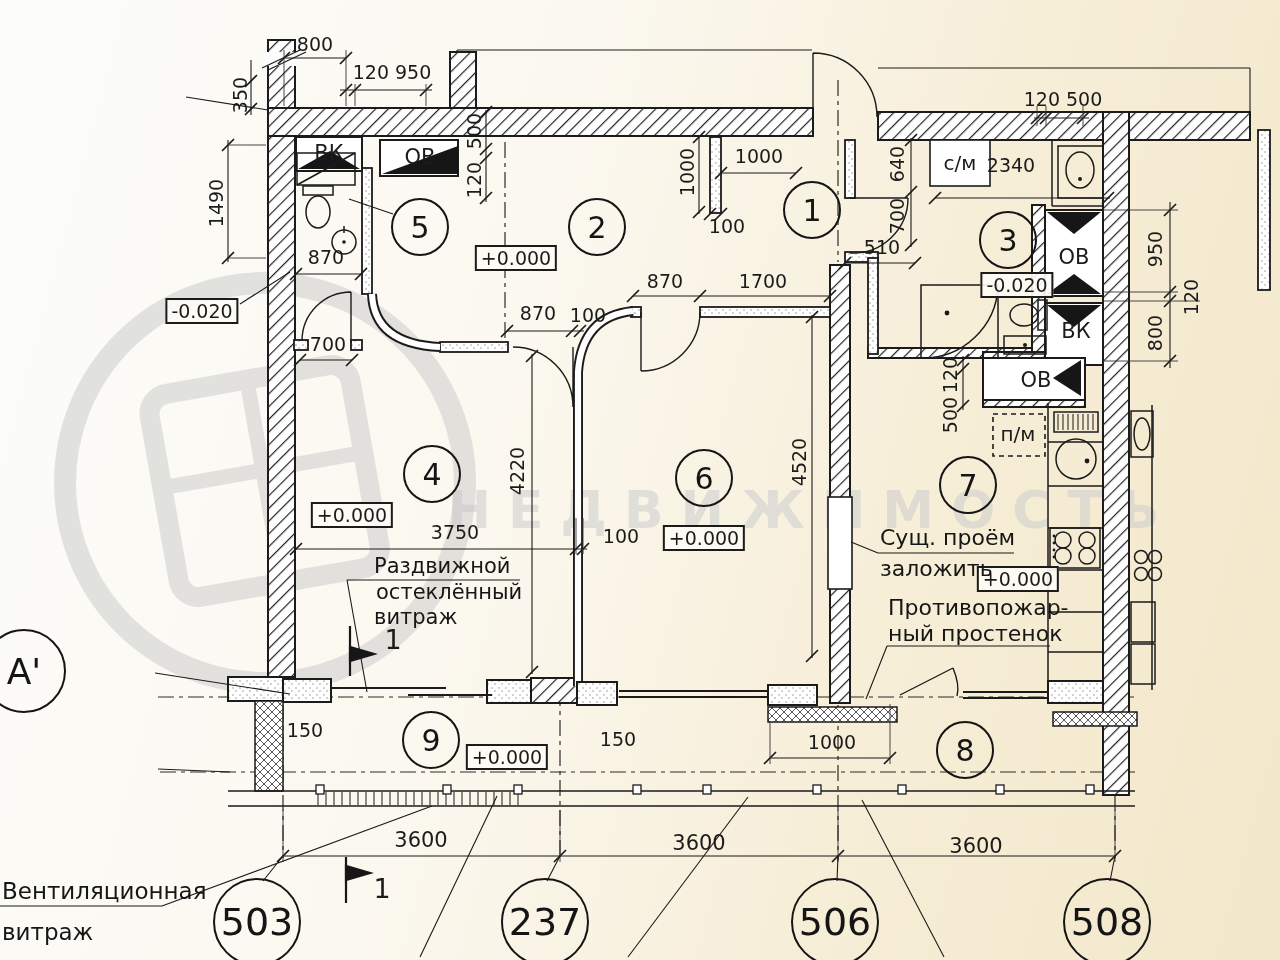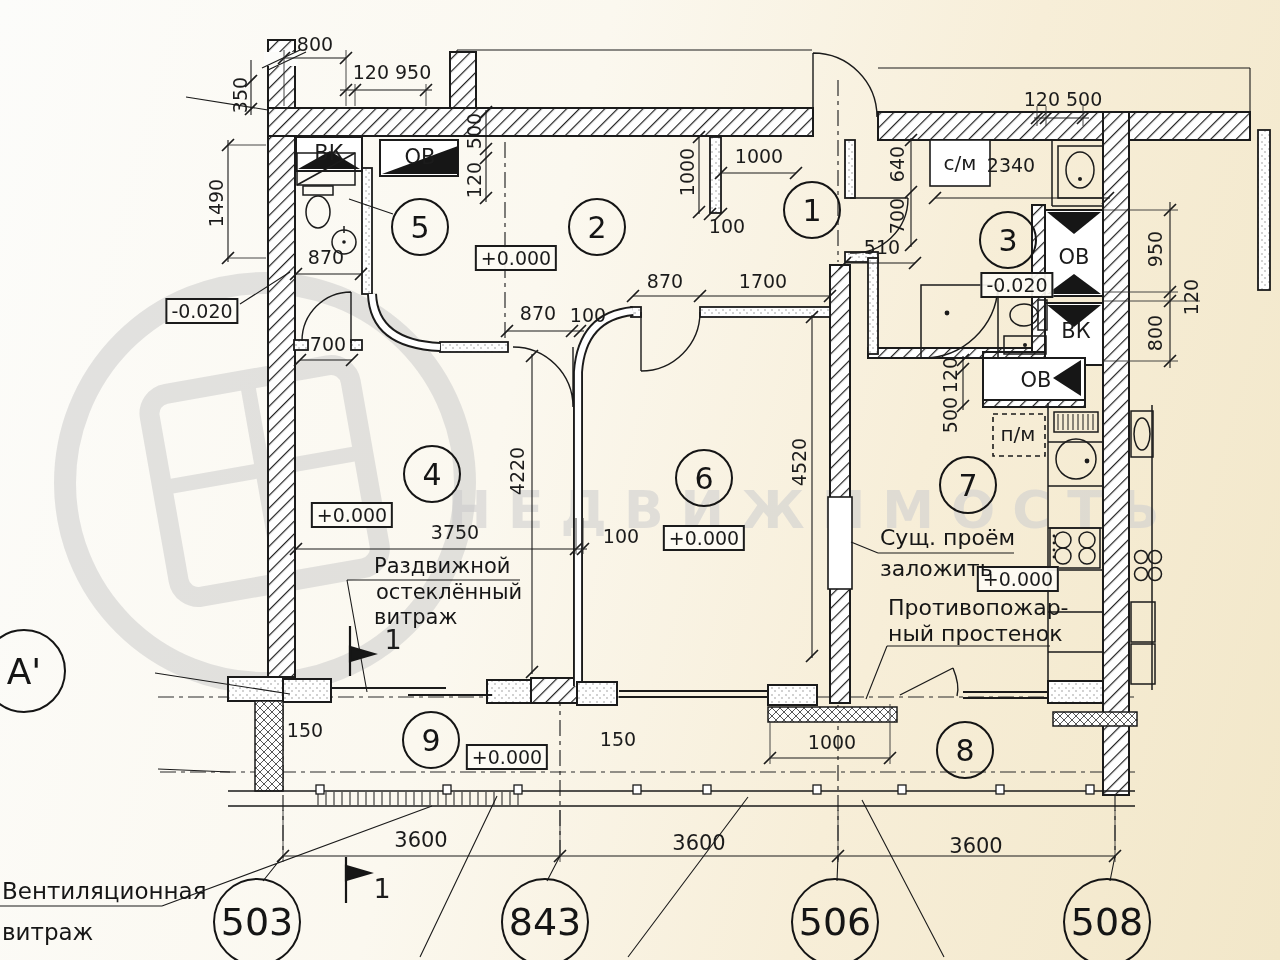--- a/index.html
+++ b/index.html
@@ -238,21 +238,21 @@
     </g>
   </svg>
 
   <div class="C Cgrid" style="left:24px;top:671px;">
       <span>А'</span>
     </div>
   <div class="C Cbot" style="left:257px;top:922px;">
       <span>503</span>
     </div>
   <div class="C Cbot" style="left:545px;top:922px;">
-      <span>843</span>
+      <span>237</span>
     </div>
   <div class="C Cbot" style="left:835px;top:922px;">
       <span>506</span>
     </div>
   <div class="C Cbot" style="left:1107px;top:922px;">
       <span>508</span>
     </div>
 
   <div class="C Croom" style="left:812px;top:210px;">
       <span>1</span>

